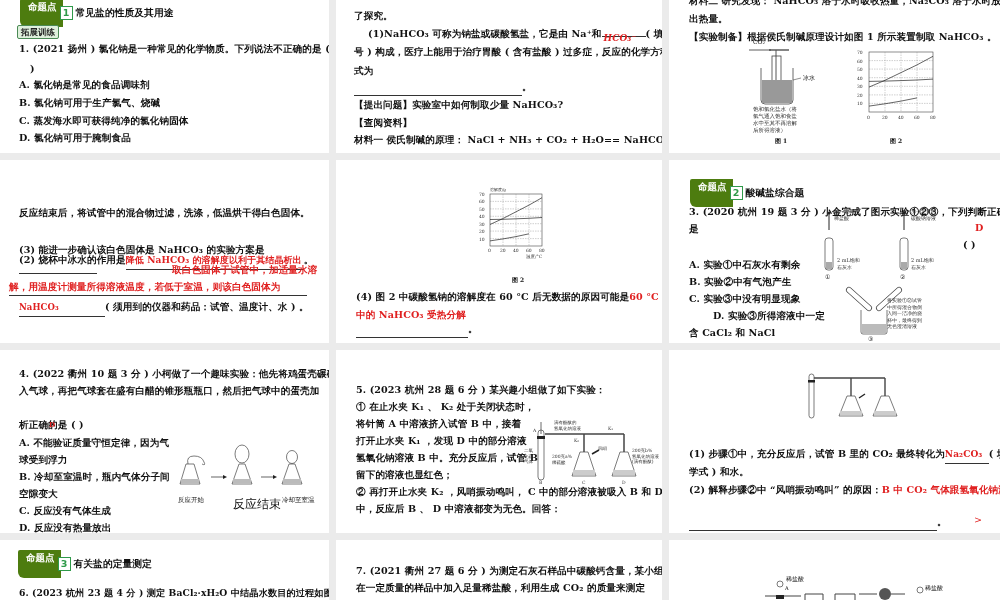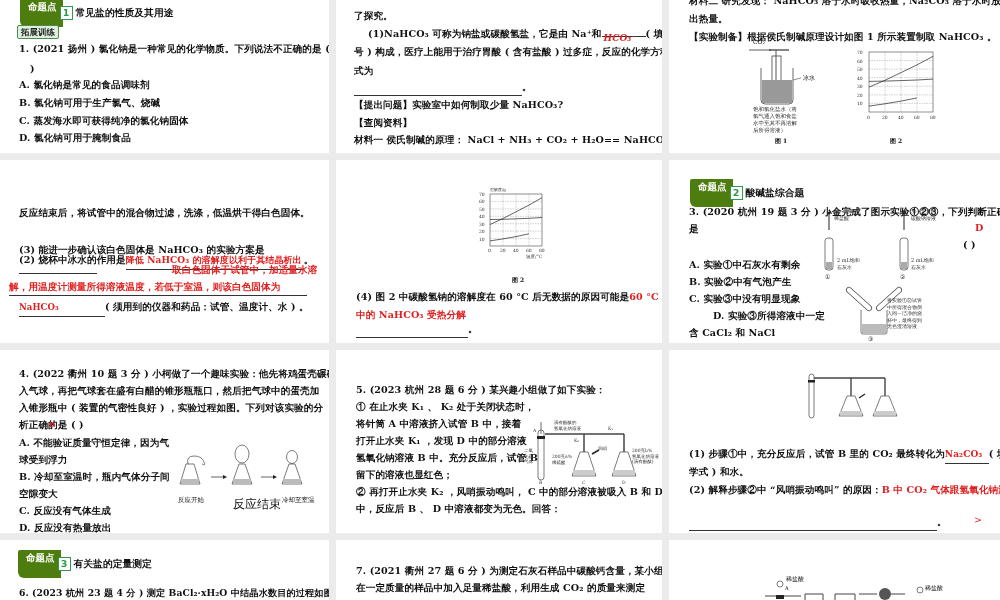--- a/index.html
+++ b/index.html
@@ -260,21 +260,20 @@
     <div>中所得混合物倒</div>
     <div>入同一洁净的烧</div>
     <div>杯中，最终得到</div>
     <div>无色澄清溶液</div>
   </div>
 </div>
 
 <div class="slide" style="left:0;top:350px;width:329px;height:183px;">
   <div class="txt" style="left:19px;top:15px;">4. (2022 衢州 10 题 3 分 ) 小柯做了一个趣味实验：他先将鸡蛋壳碾碎装</div>
   <div class="txt" style="left:19px;top:32px;">入气球，再把气球套在盛有白醋的锥形瓶瓶口，然后把气球中的蛋壳加</div>
-  <div class="txt" style="left:19px;top:49px;">入锥形瓶中 ( 装置的气密性良好 ) ，实验过程如图。下列对该实验的分</div>
   <div class="txt" style="left:19px;top:66px;">析正确的是 (        )</div>
   <div class="txt" style="left:19px;top:84px;">A.  不能验证质量守恒定律，因为气</div>
   <div class="txt" style="left:19px;top:101px;">球受到浮力</div>
   <div class="txt" style="left:19px;top:118px;">B.  冷却至室温时，瓶内气体分子间</div>
   <div class="txt" style="left:19px;top:135px;">空隙变大</div>
   <div class="txt" style="left:19px;top:152px;">C.  反应没有气体生成</div>
   <div class="txt" style="left:19px;top:169px;">D.  反应没有热量放出</div>
   <div class="fig" style="left:176px;top:94px;width:150px;height:52px;">
     <svg width="150" height="52" viewBox="0 0 150 52">
       <path d="M10 20 L4 40 L24 40 L18 20 Z" fill="none" stroke="#444" stroke-width="0.7"></path>

